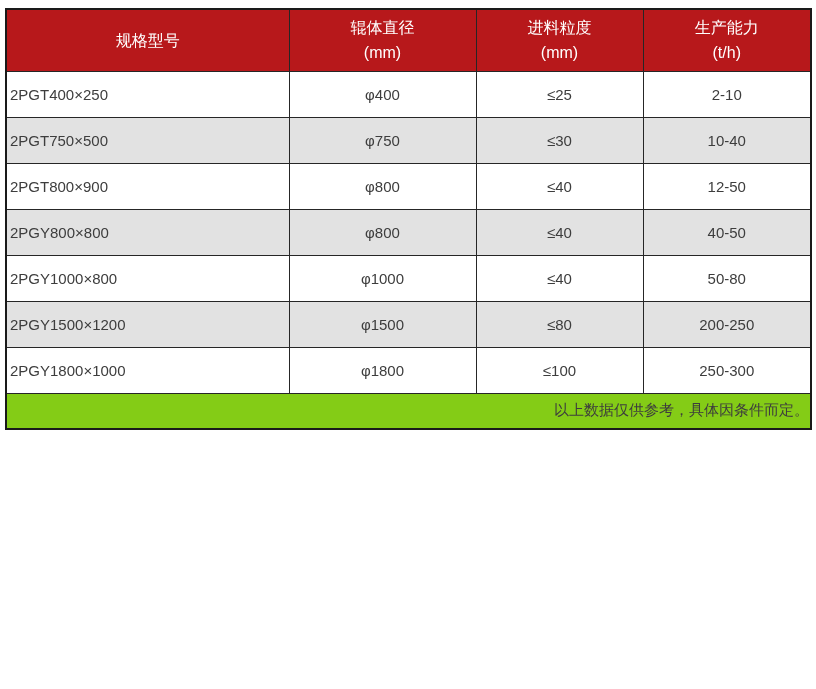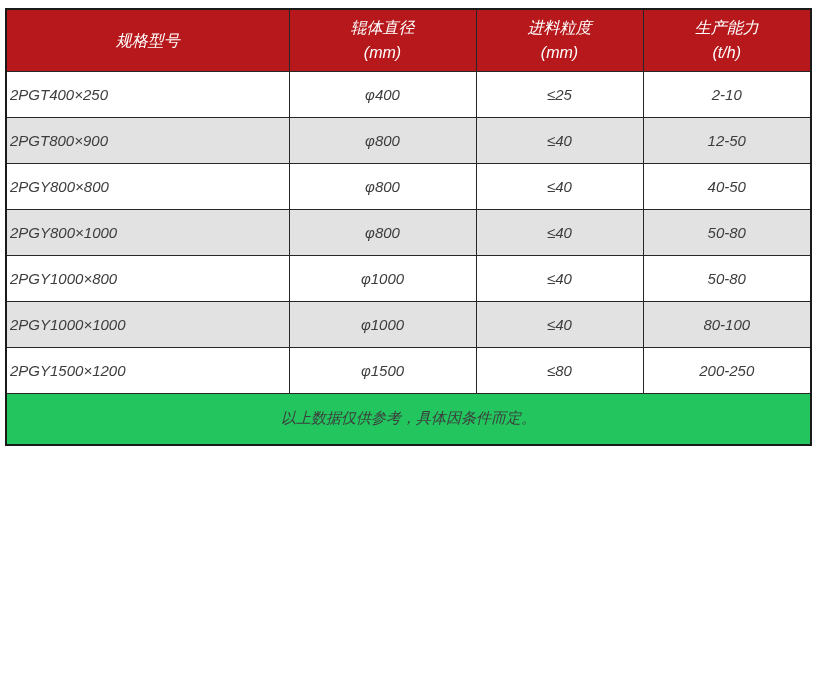--- a/index.html
+++ b/index.html
@@ -9,21 +9,20 @@
     width: 816px;
     height: 689px;
     background: #ffffff;
     overflow: hidden;
     font-family: "Liberation Sans", "DejaVu Sans", sans-serif;
   }
   .page {
     padding: 8px 6px 0 5px;
     width: 816px;
     height: 689px;
-    font-style: italic;
   }
   table.spec-table {
     border-collapse: collapse;
     table-layout: fixed;
     width: 805px;
     border: 2px solid var(--border-outer, #1a1a1a);
   }
   th, td {
     border: 1px solid var(--border-inner, #262626);
     overflow: hidden;
@@ -57,26 +56,26 @@
     padding: 14px 2px;
   }
   tbody td:first-child {
     text-align: left;
     padding-left: 3px;
   }
   tbody tr:nth-child(even) td {
     background: var(--row-alt, #e2e2e2);
   }
   tfoot td {
-    height: 52px;
+    height: 36px;
     font-size: 15px;
     color: var(--text, #3d3d3d);
-    text-align: center;
+    text-align: right;
     vertical-align: middle;
-    background: #22c55e;
+    background: #84cc16;
   }
 </style>
 </head>
 <body>
 
 <div class="page">
   <table class="spec-table">
     <colgroup>
       <col class="c1">
         <col class="c2">
@@ -104,54 +103,54 @@
       </tr>
     </thead>
     <tbody>
         <tr>
           <td>2PGT400×250</td>
           <td>φ400</td>
           <td>≤25</td>
           <td>2-10</td>
         </tr>
         <tr>
+          <td>2PGT750×500</td>
+          <td>φ750</td>
+          <td>≤30</td>
+          <td>10-40</td>
+        </tr>
+        <tr>
           <td>2PGT800×900</td>
           <td>φ800</td>
           <td>≤40</td>
           <td>12-50</td>
         </tr>
         <tr>
           <td>2PGY800×800</td>
           <td>φ800</td>
           <td>≤40</td>
           <td>40-50</td>
         </tr>
         <tr>
-          <td>2PGY800×1000</td>
-          <td>φ800</td>
-          <td>≤40</td>
-          <td>50-80</td>
-        </tr>
-        <tr>
           <td>2PGY1000×800</td>
           <td>φ1000</td>
           <td>≤40</td>
           <td>50-80</td>
         </tr>
         <tr>
-          <td>2PGY1000×1000</td>
-          <td>φ1000</td>
-          <td>≤40</td>
-          <td>80-100</td>
-        </tr>
-        <tr>
           <td>2PGY1500×1200</td>
           <td>φ1500</td>
           <td>≤80</td>
           <td>200-250</td>
+        </tr>
+        <tr>
+          <td>2PGY1800×1000</td>
+          <td>φ1800</td>
+          <td>≤100</td>
+          <td>250-300</td>
         </tr>
       </tbody>
     <tfoot>
       <tr>
         <td colspan="4">以上数据仅供参考，具体因条件而定。</td>
       </tr>
     </tfoot>
   </table>
 </div>
 

